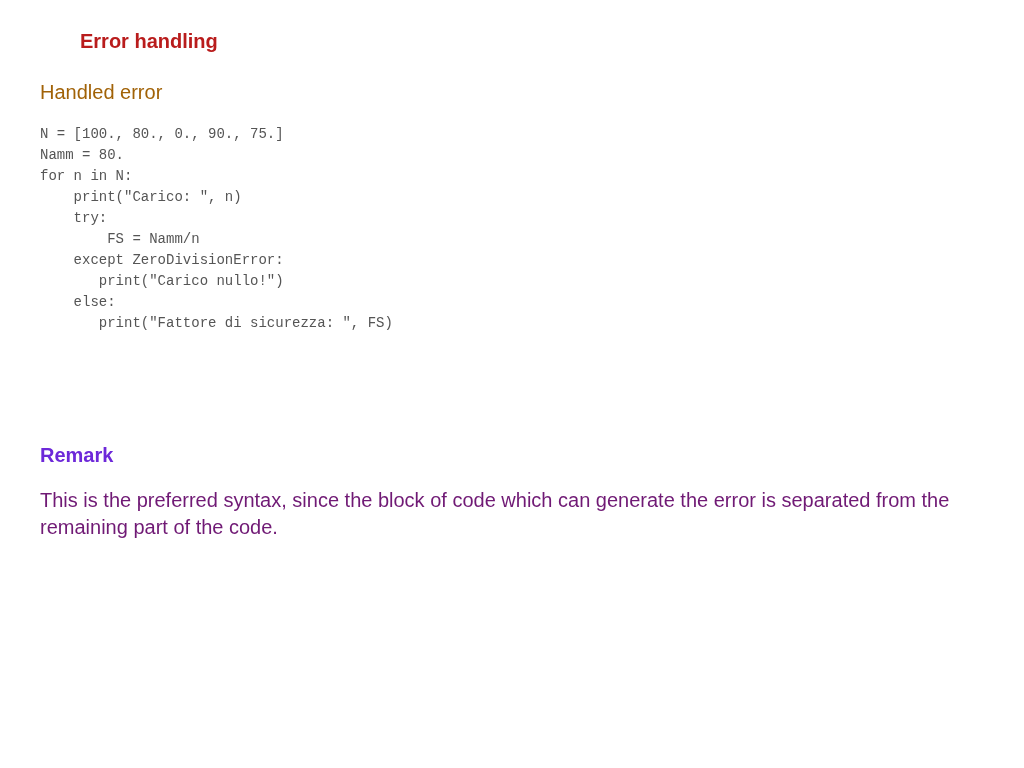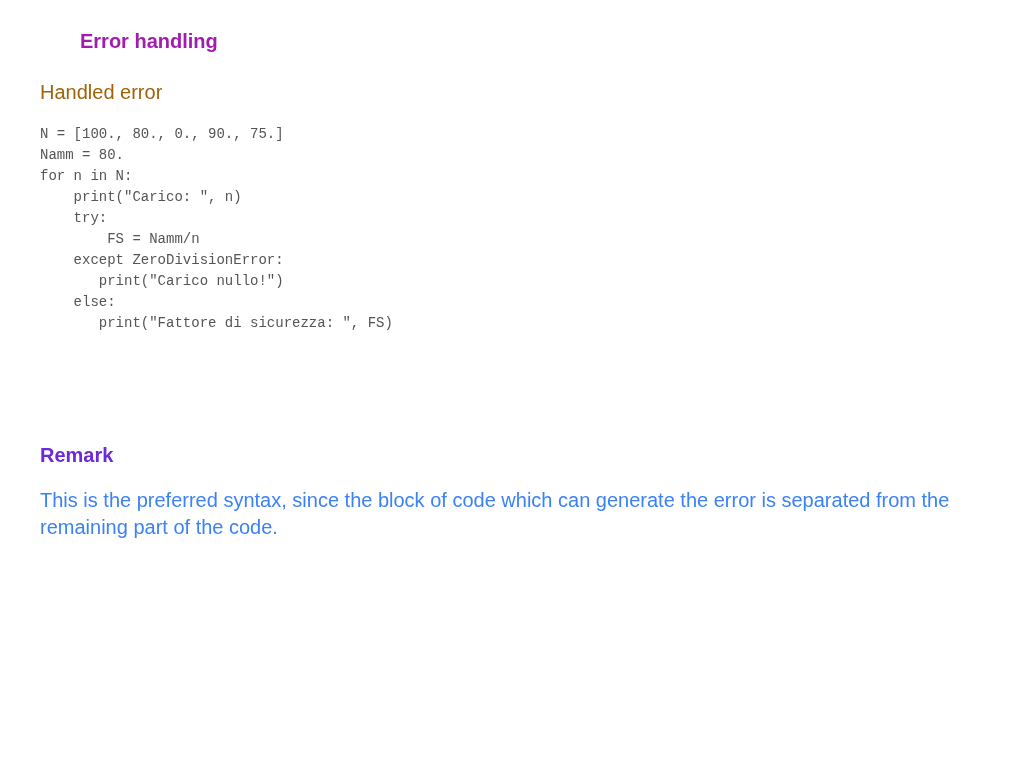--- a/index.html
+++ b/index.html
@@ -9,21 +9,21 @@
     }
     body {
       width: 1024px;
       height: 768px;
       background: #ffffff;
       font-family: Arial, Helvetica, sans-serif;
       padding: 30px 40px;
       color: #000000;
     }
     .title-main {
-      color: #a21caf;
+      color: #b91c1c;
       font-weight: bold;
       font-size: 20px;
       margin-left: 40px;
       margin-bottom: 28px;
     }
     .subtitle {
       color: #a16207;
       font-weight: normal;
       font-size: 20px;
       margin-bottom: 20px;
@@ -37,21 +37,21 @@
       margin-bottom: 110px;
     }
     .remark-title {
       color: #6d28d9;
       font-weight: bold;
       font-size: 20px;
       margin-bottom: 20px;
     }
     .remark-body {
       font-size: 20px;
-      color: #3b82f6;
+      color: #701a75;
       line-height: 1.35;
     }
   </style>
 </head>
 <body>
 
 <div class="title-main">Error handling</div>
 
 <div class="subtitle">Handled error</div>
 

